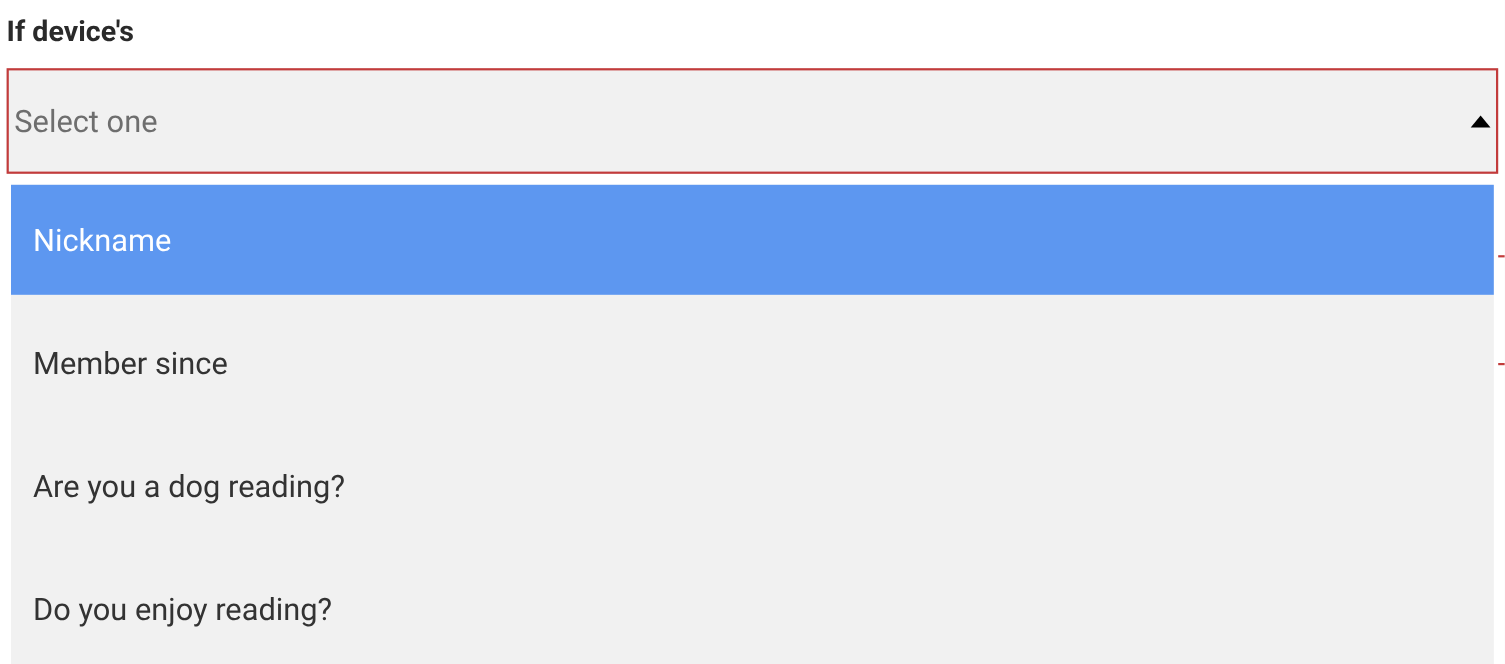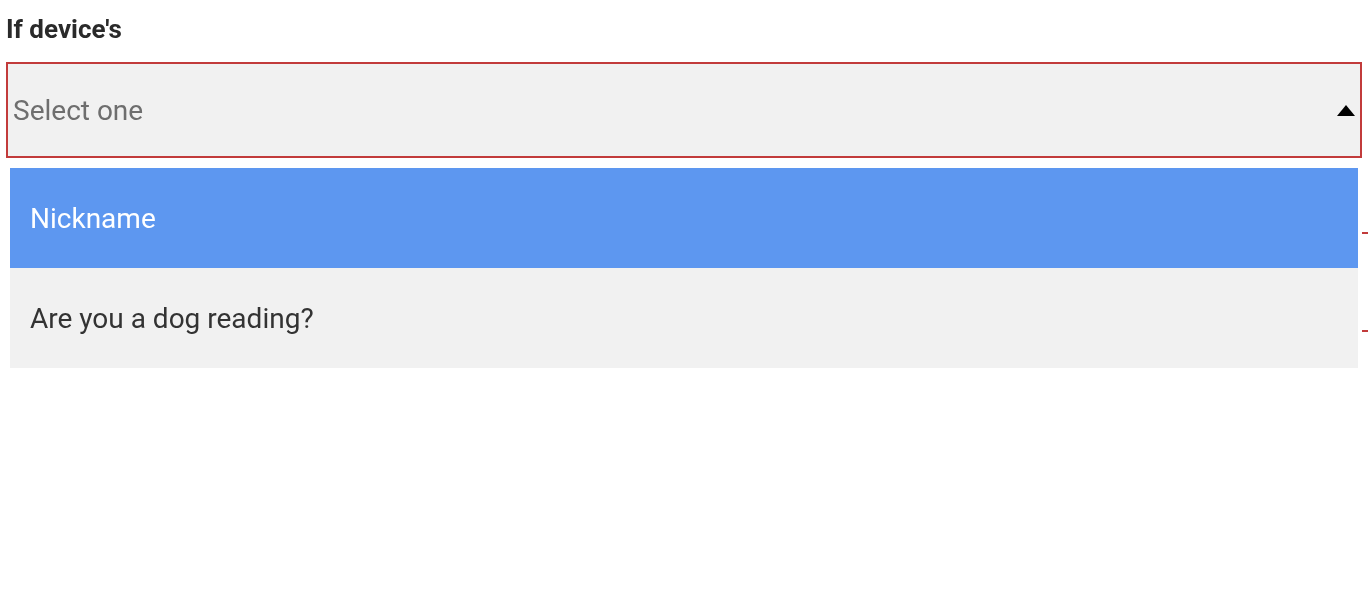--- a/index.html
+++ b/index.html
@@ -48,20 +48,21 @@
       border-right: 9px solid transparent;
       border-bottom: 11px solid #000000;
     }
     .dropdown {
       margin-top: 10px;
       margin-left: 4px;
       width: calc(100% - 8px);
       background: #f1f1f1;
       display: flex;
       flex-direction: column;
+      gap: 12px;
     }
     .dropdown-option {
       height: 100px;
       display: flex;
       align-items: center;
       padding: 0 20px;
       font-size: 28px;
       color: #333333;
       cursor: pointer;
     }
@@ -93,19 +94,25 @@
   <div class="select-box">
     <span class="select-placeholder">Select one</span>
     <span class="caret-up"></span>
   </div>
 
   <div class="dropdown">
     <div class="dropdown-option highlighted">
       <span>Nickname</span>
     </div>
     <div class="dropdown-option">
+      <span>Member since</span>
+    </div>
+    <div class="dropdown-option">
       <span>Are you a dog reading?</span>
+    </div>
+    <div class="dropdown-option">
+      <span>Do you enjoy reading?</span>
     </div>
   </div>
 </div>
 
 <div class="side-line top"></div>
 <div class="side-line bottom"></div>
 
 </body></html>

